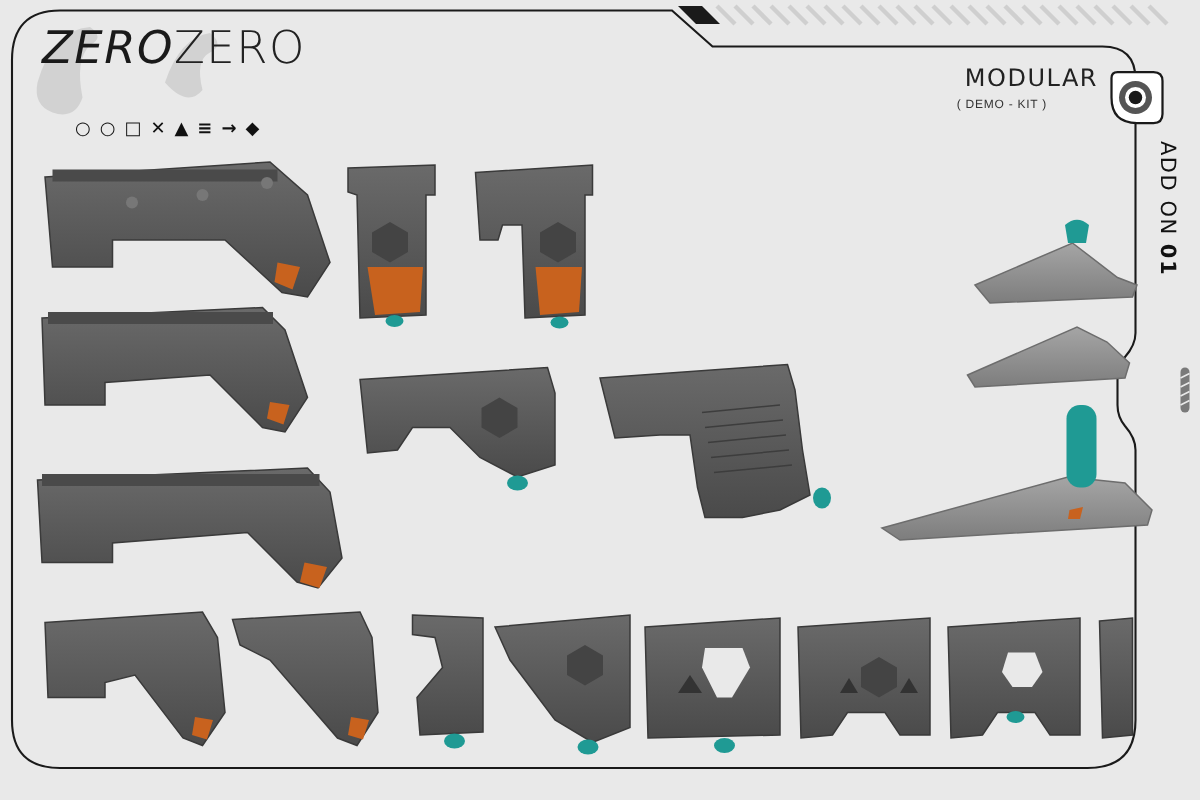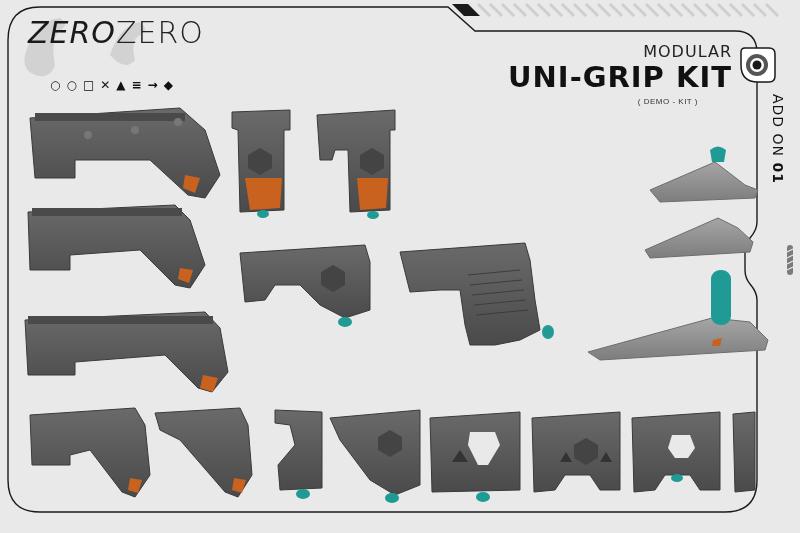--- a/index.html
+++ b/index.html
@@ -69,21 +69,20 @@
   </g>
 </svg>
 
 <div class="logo">
   <div class="logo-text"><b>ZERO</b><span class="thin">ZERO</span></div>
 </div>
 <div class="glyphs">○○□✕▲≡→◆</div>
 
 <div class="title-block">
   <div class="modular">MODULAR</div>
-  <div class="main-title">UNI-GRIP KIT</div>
   <div class="demo">( DEMO - KIT )</div>
 </div>
 
 <svg class="badge" viewBox="0 0 38 38">
   <path d="M6 2 L30 2 Q36 2 36 8 L36 30 Q36 36 30 36 L19 36 Q2 36 2 19 L2 6 Q2 2 6 2Z" fill="#fff" stroke="#1a1a1a" stroke-width="1.5"></path>
   <circle cx="18" cy="19" r="11" fill="#555"></circle>
   <circle cx="18" cy="19" r="7" fill="#fff"></circle>
   <circle cx="18" cy="19" r="4.5" fill="#1a1a1a"></circle>
 </svg>
 

